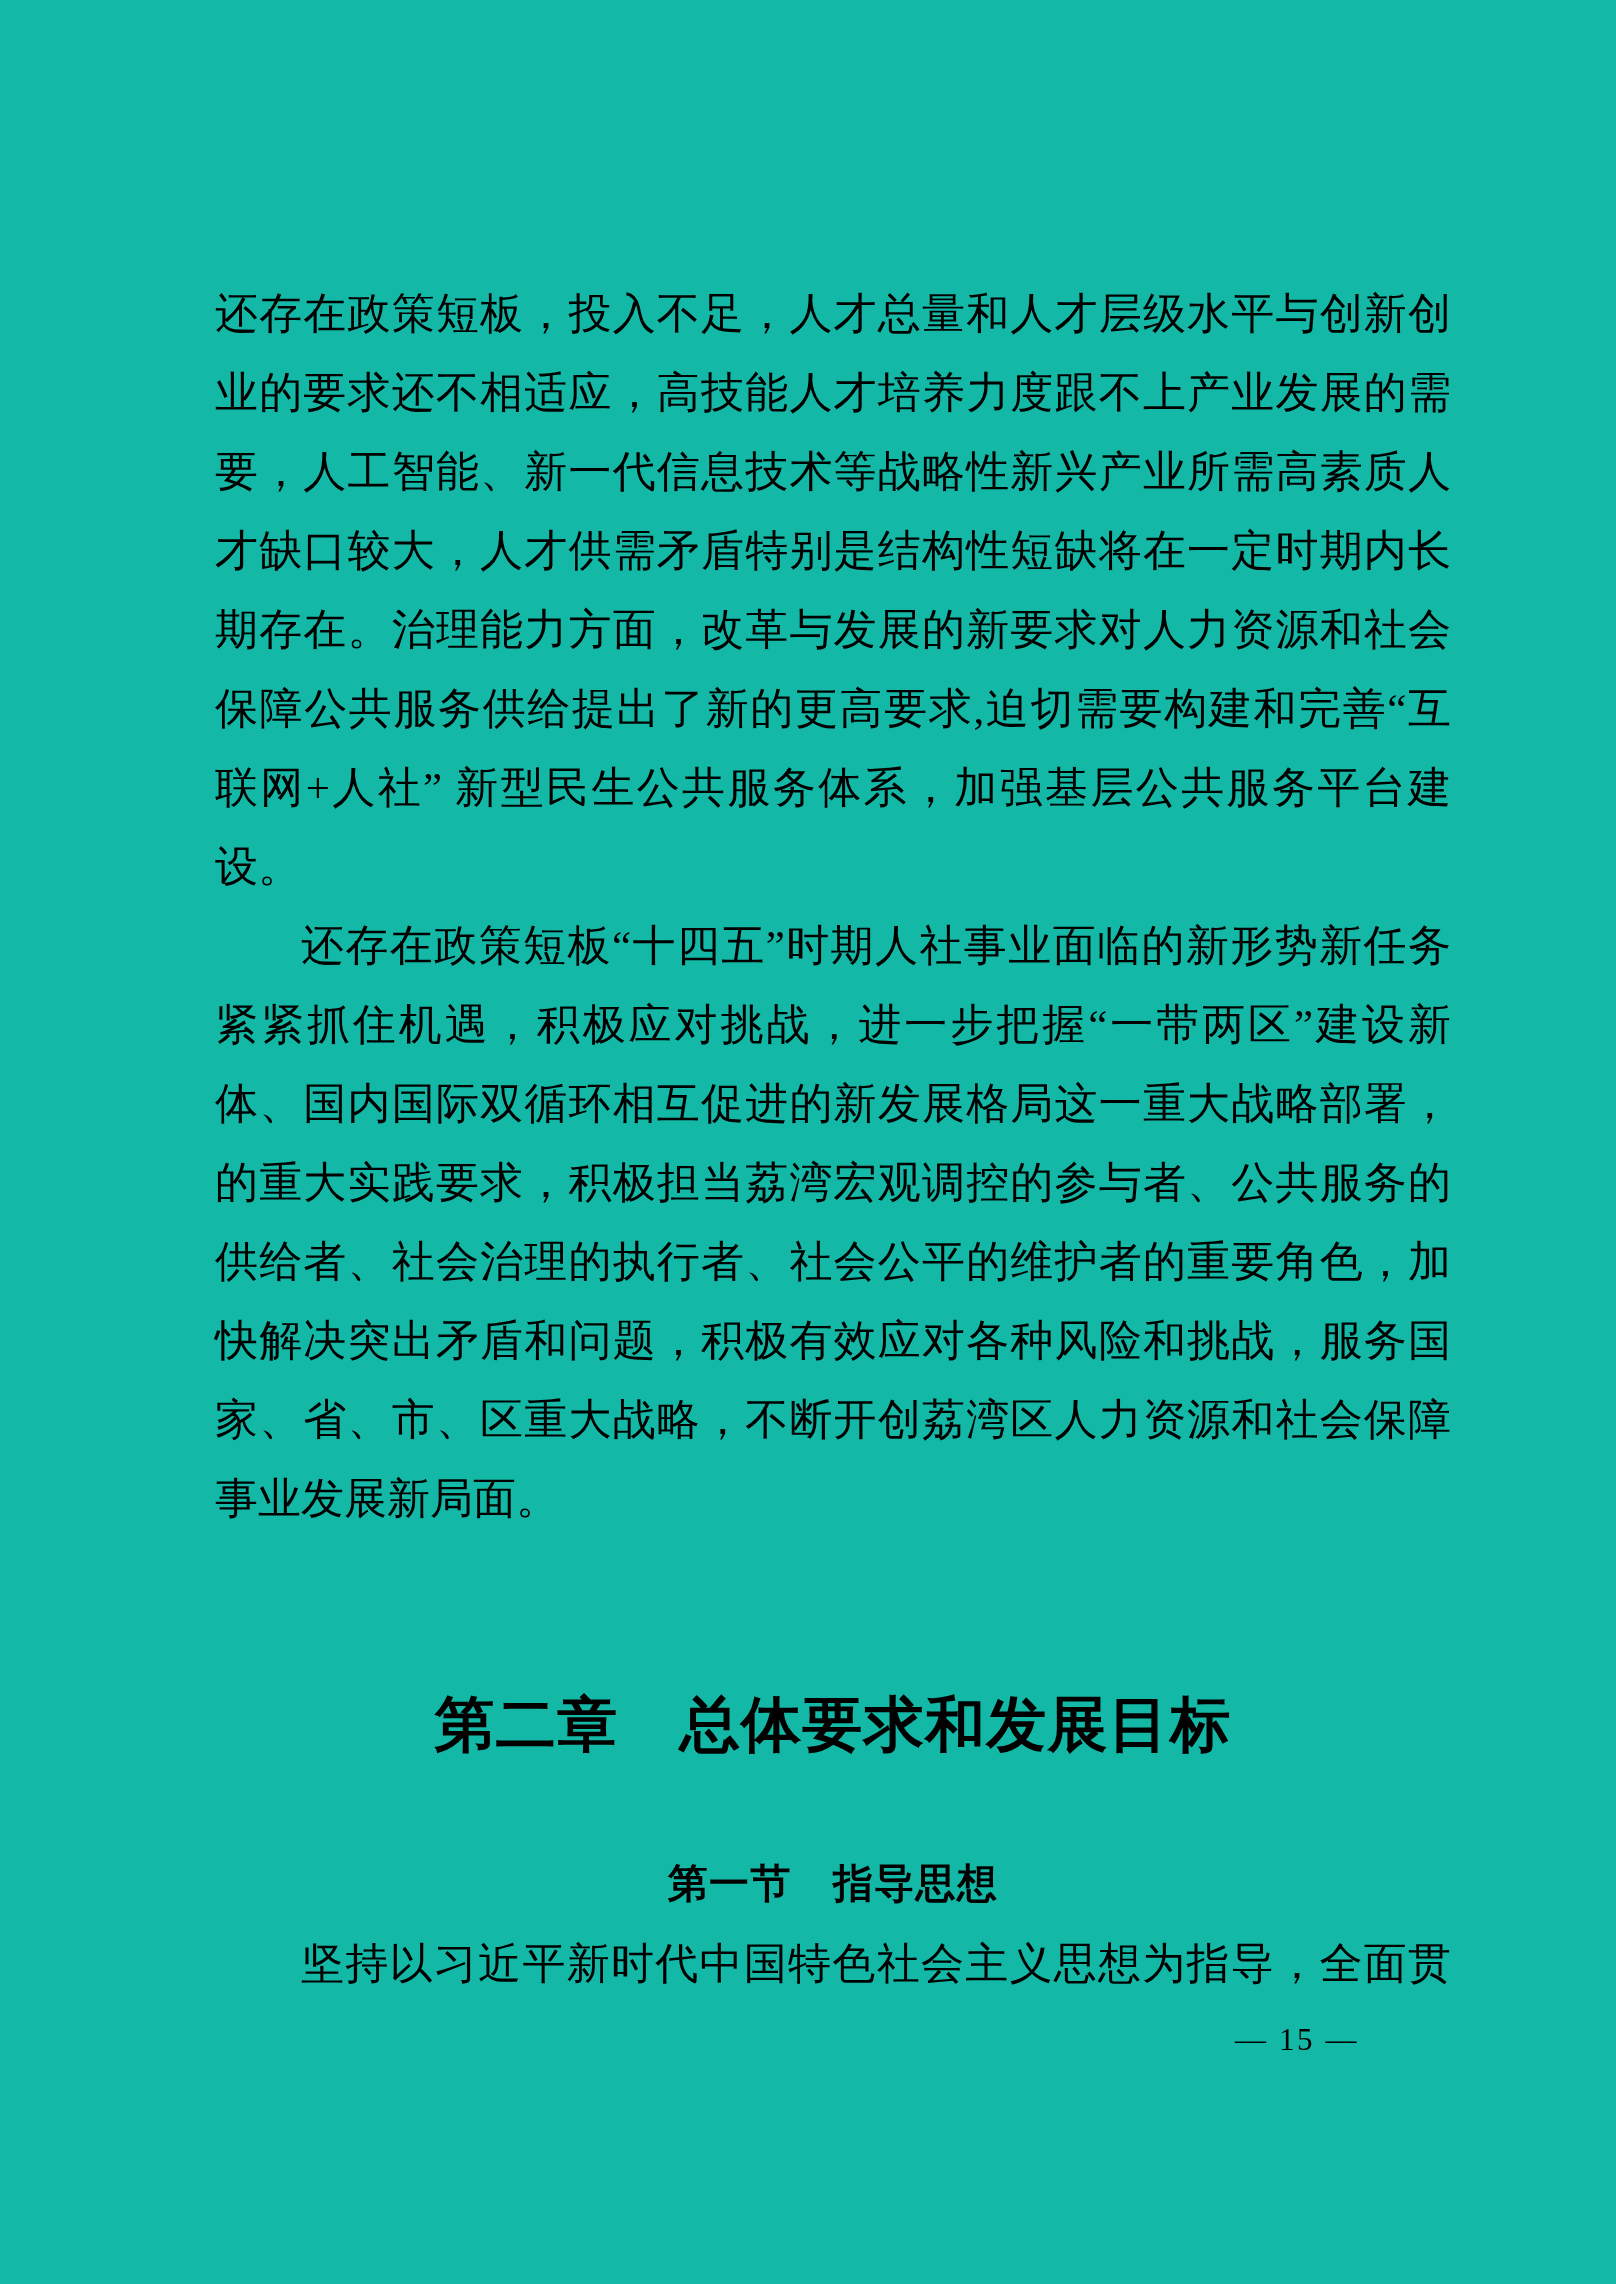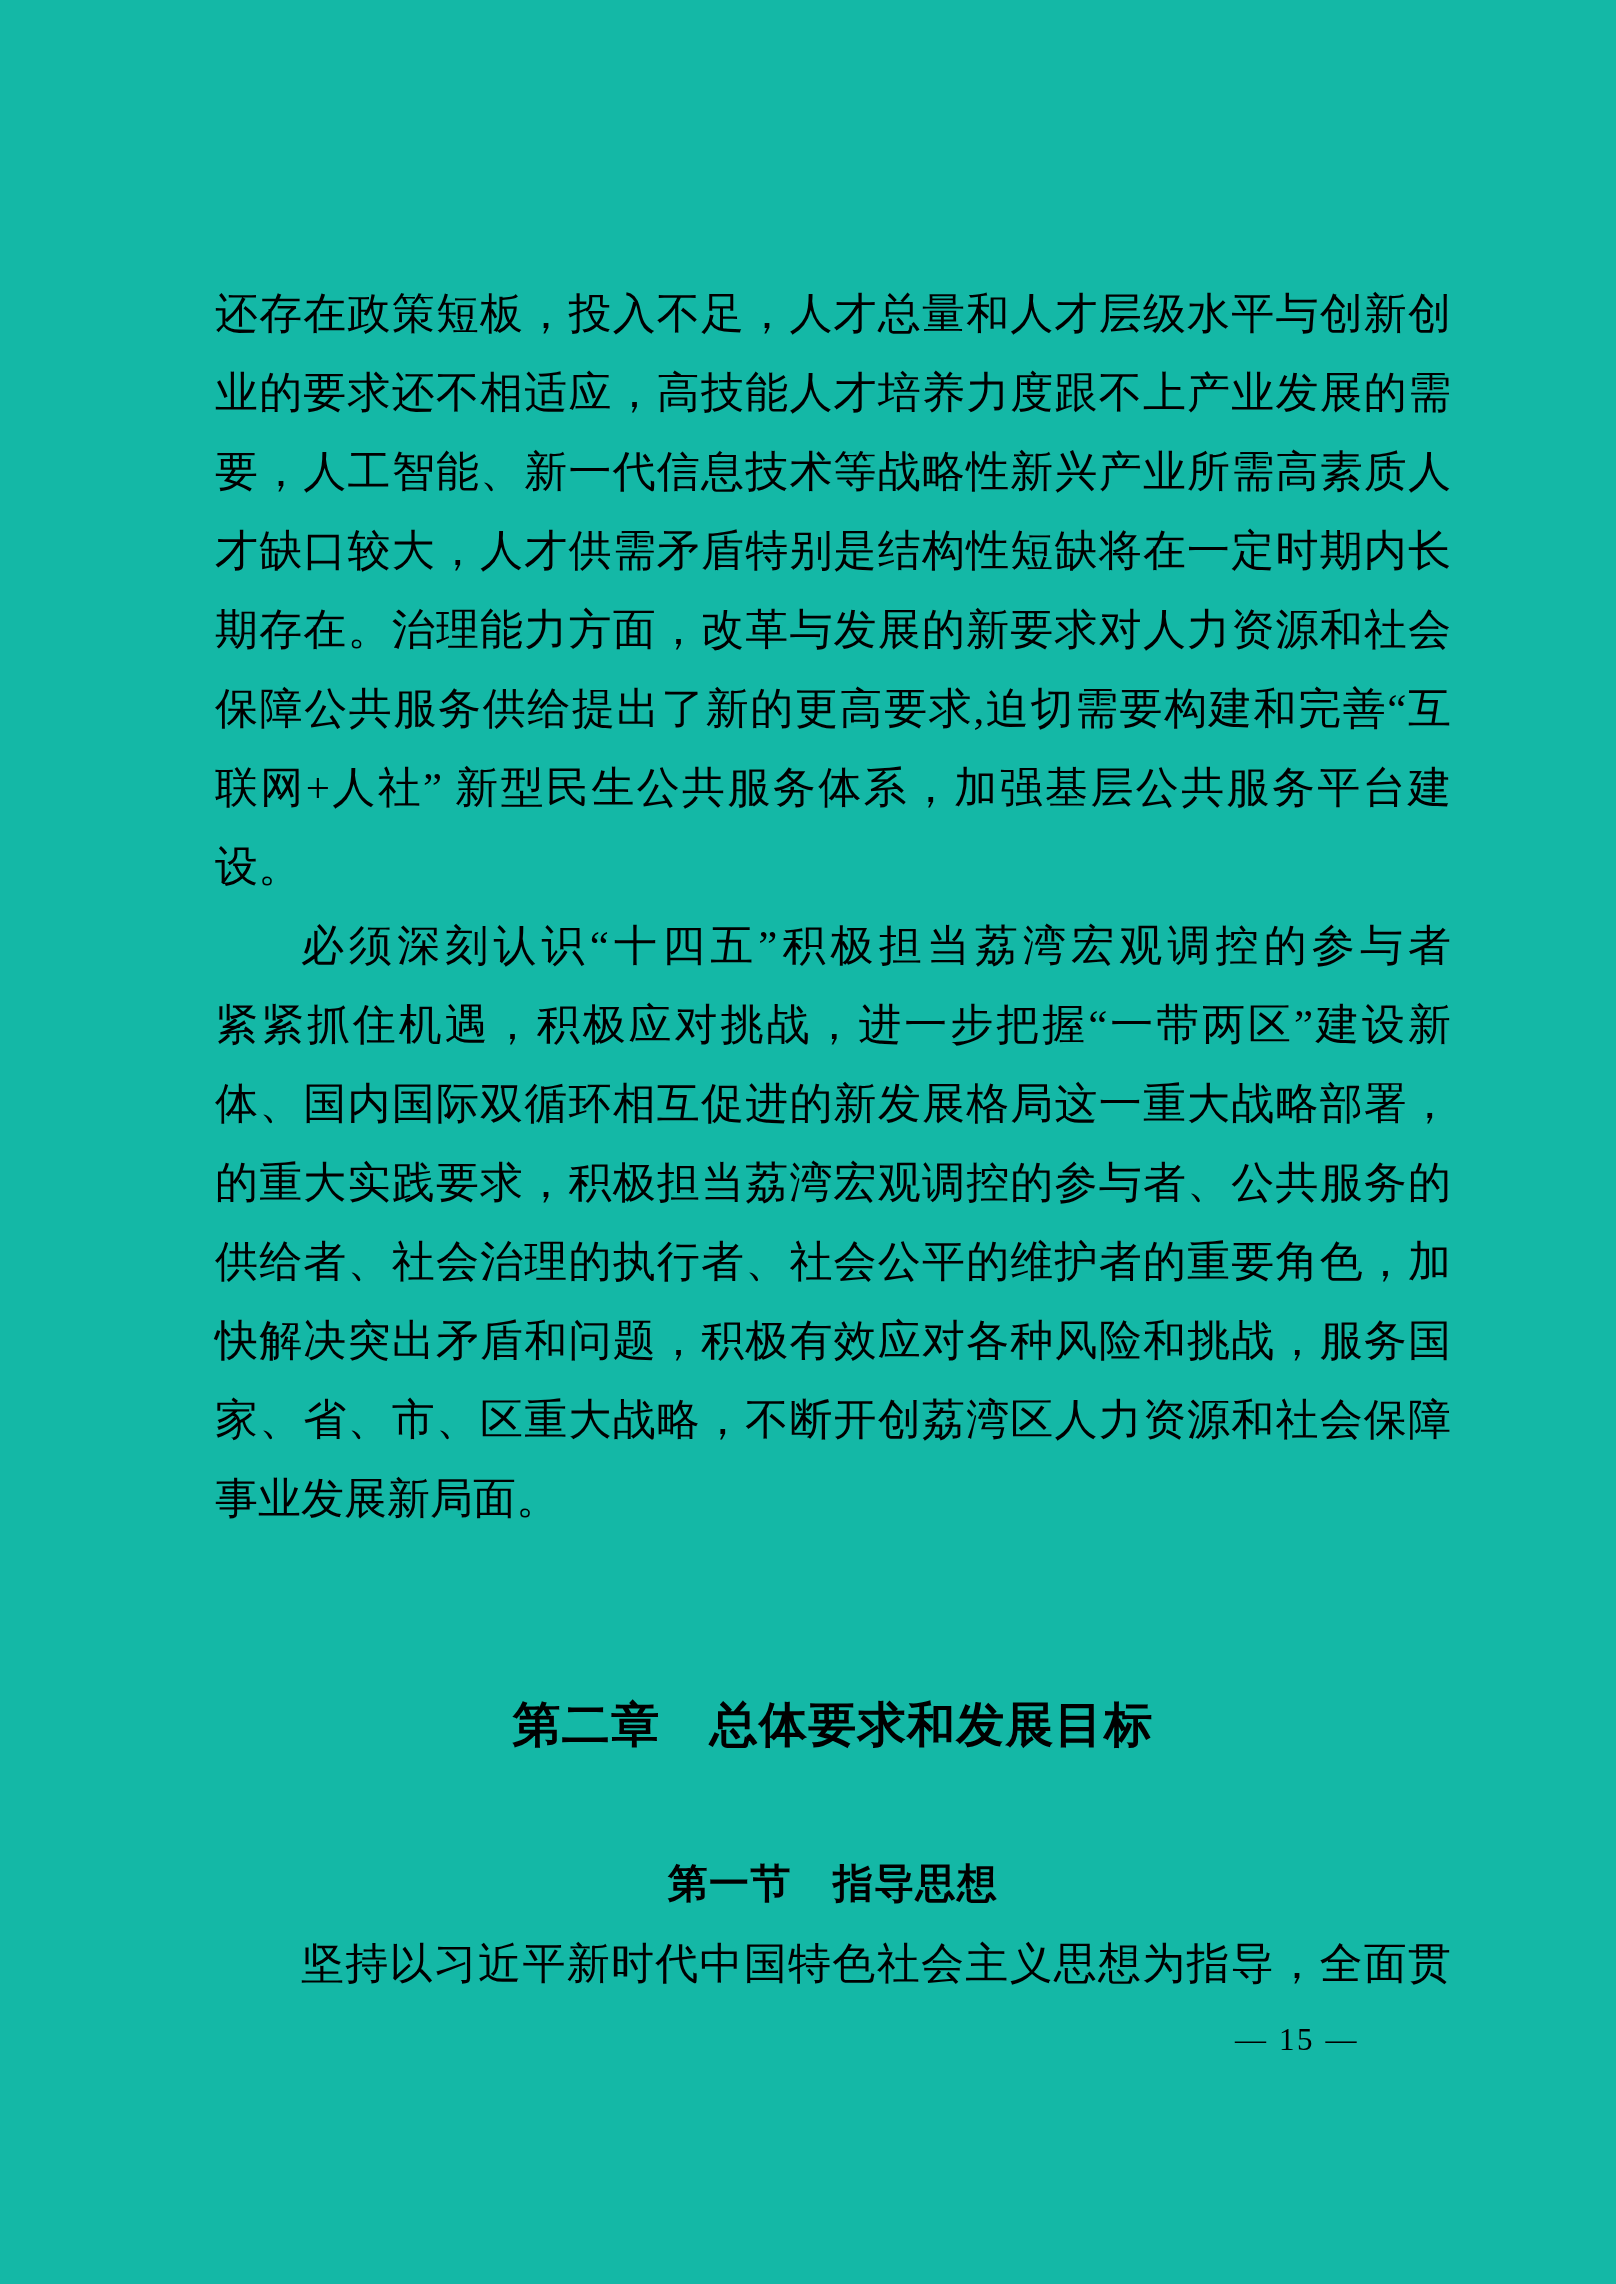--- a/index.html
+++ b/index.html
@@ -38,21 +38,21 @@
     text-indent: 86px;
   }
   .chapter-heading {
     position: absolute;
     left: 215px;
     top: 1686px;
     width: 1236px;
     text-align: center;
     font-family: "Liberation Sans", "DejaVu Sans", sans-serif;
     font-weight: bold;
-    font-size: 48px;
+    font-size: 60px;
     line-height: 78px;
     letter-spacing: 1.3px;
   }
   .section-heading {
     position: absolute;
     left: 215px;
     top: 1854px;
     width: 1236px;
     text-align: center;
     font-family: Liberation Sans, sans-serif;
@@ -87,21 +87,21 @@
 
     <div class="bl">还存在政策短板，投入不足，人才总量和人才层级水平与创新创</div>
     <div class="bl">业的要求还不相适应，高技能人才培养力度跟不上产业发展的需</div>
     <div class="bl">要，人工智能、新一代信息技术等战略性新兴产业所需高素质人</div>
     <div class="bl">才缺口较大，人才供需矛盾特别是结构性短缺将在一定时期内长</div>
     <div class="bl">期存在。治理能力方面，改革与发展的新要求对人力资源和社会</div>
     <div class="bl">保障公共服务供给提出了新的更高要求,迫切需要构建和完善“互</div>
     <div class="bl">联网+人社” 新型民生公共服务体系，加强基层公共服务平台建</div>
     <div class="bl lastline">设。</div>
 
-    <div class="bl ind">必须深刻认识“十四五”积极担当荔湾宏观调控的参与者</div>
+    <div class="bl ind">还存在政策短板“十四五”时期人社事业面临的新形势新任务</div>
     <div class="bl">紧紧抓住机遇，积极应对挑战，进一步把握“一带两区”建设新</div>
     <div class="bl">体、国内国际双循环相互促进的新发展格局这一重大战略部署，</div>
     <div class="bl">的重大实践要求，积极担当荔湾宏观调控的参与者、公共服务的</div>
     <div class="bl">供给者、社会治理的执行者、社会公平的维护者的重要角色，加</div>
     <div class="bl">快解决突出矛盾和问题，积极有效应对各种风险和挑战，服务国</div>
     <div class="bl">家、省、市、区重大战略，不断开创荔湾区人力资源和社会保障</div>
     <div class="bl lastline">事业发展新局面。</div>
   </div>
 
   <div class="chapter-heading">第二章　总体要求和发展目标</div>

